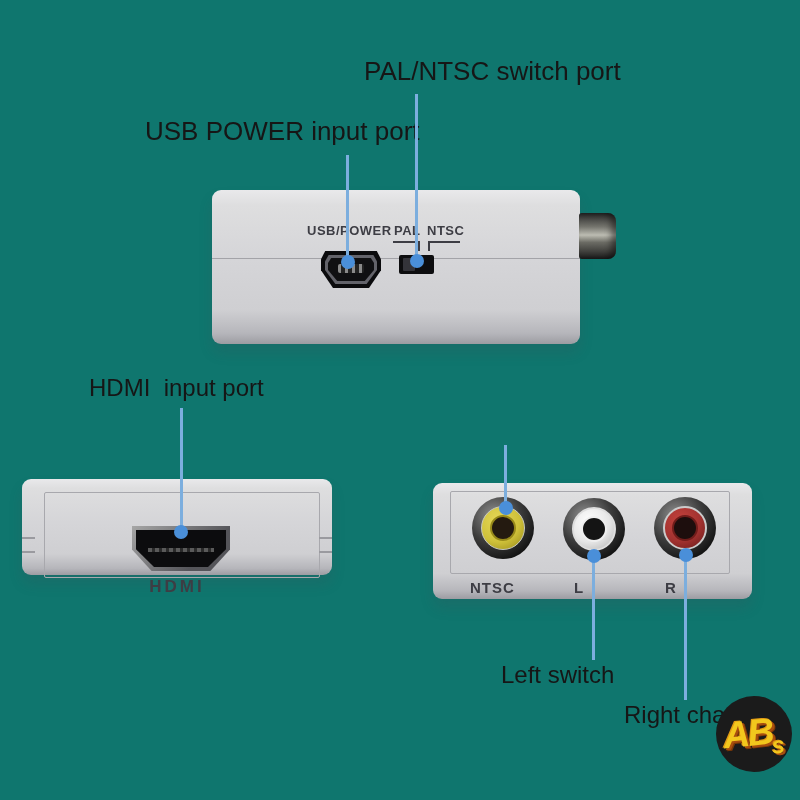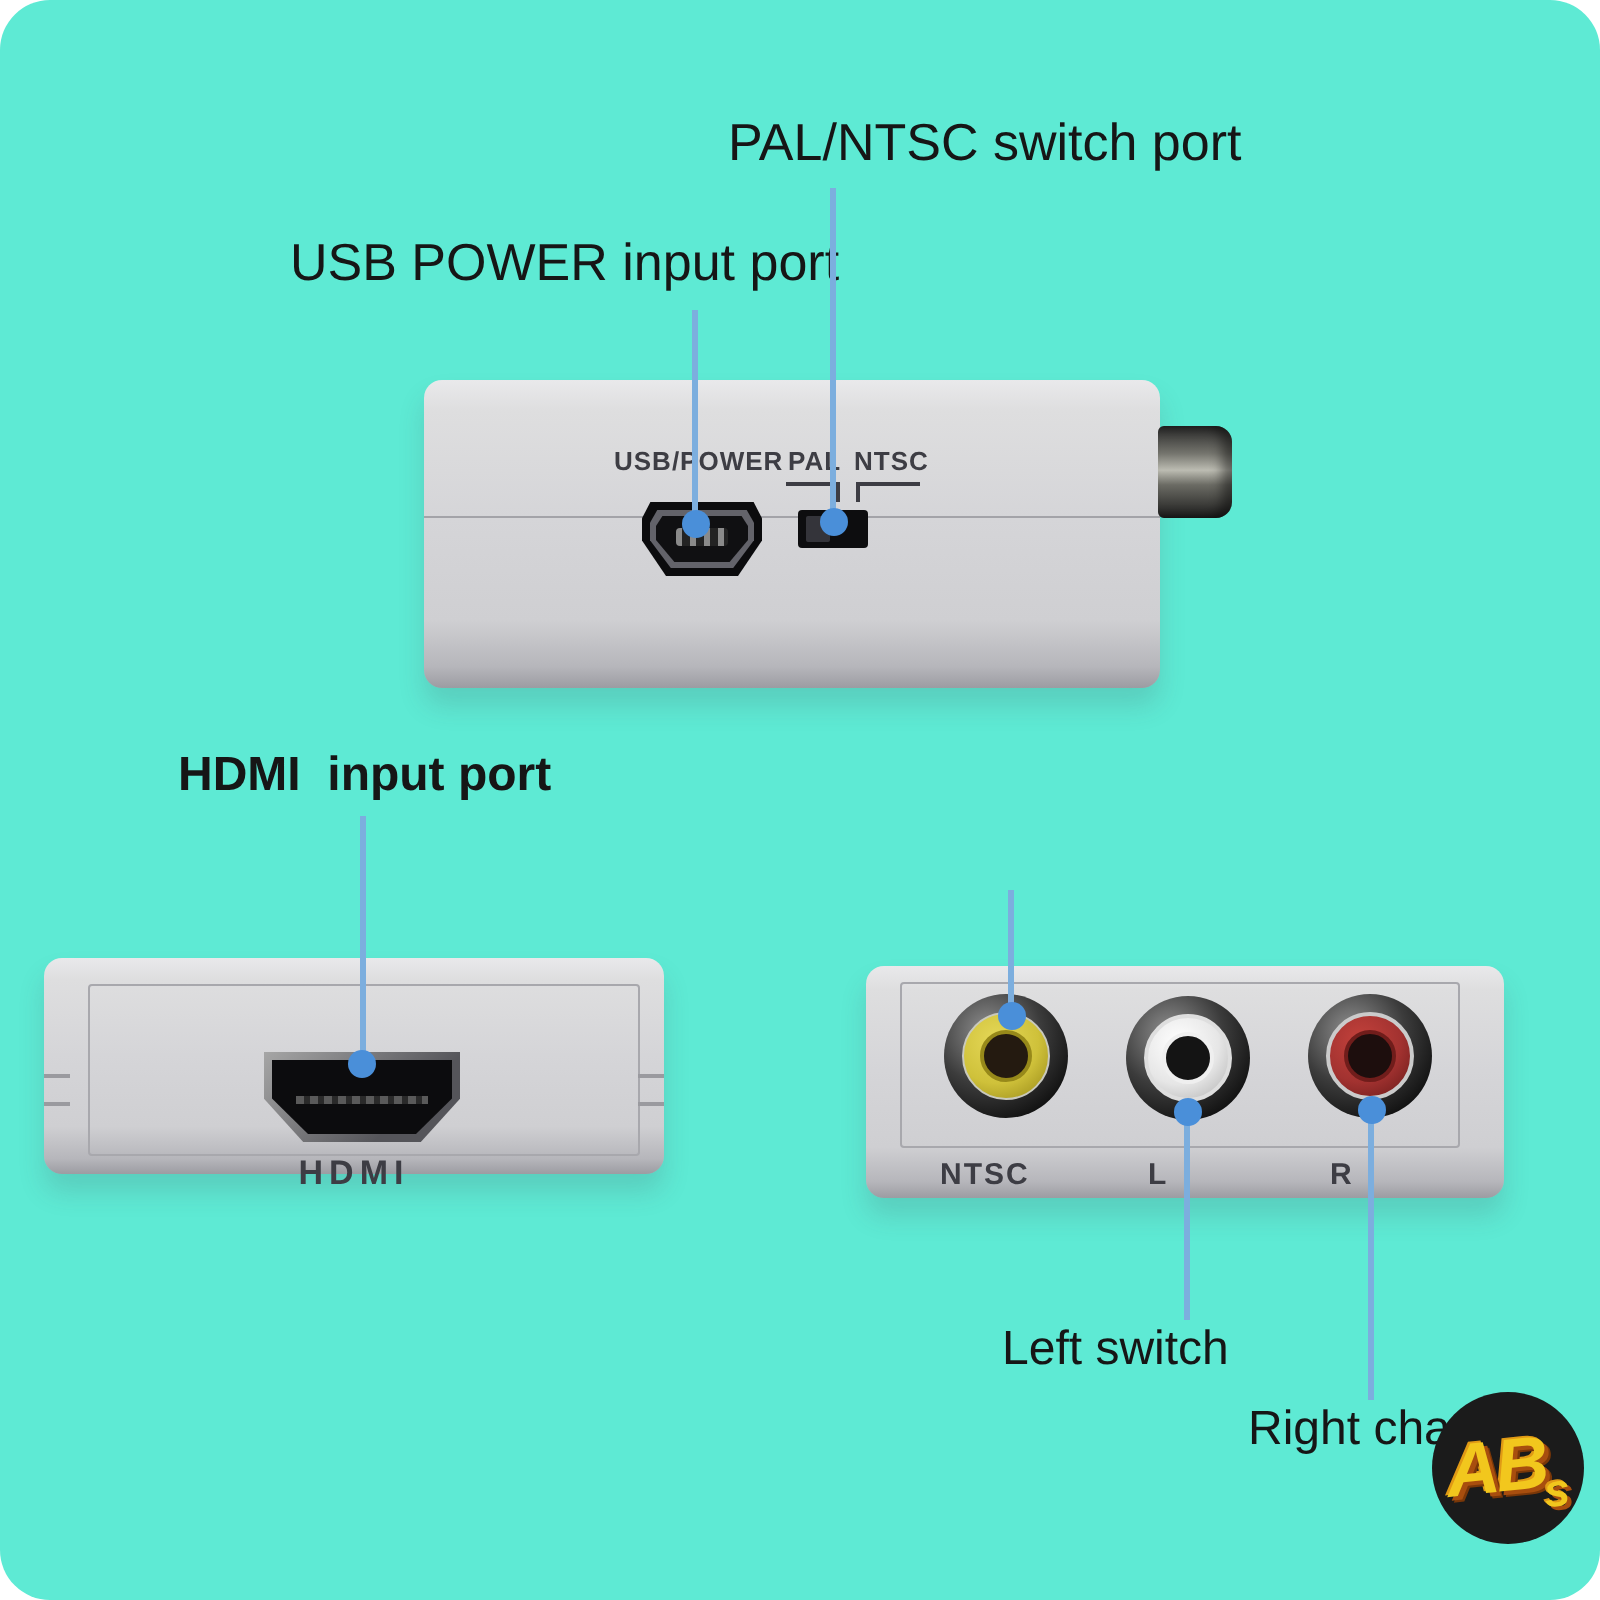--- a/index.html
+++ b/index.html
@@ -1,18 +1,18 @@
 <!DOCTYPE html>
 <html><head>
 <meta charset="utf-8">
 <style>
   html,body{margin:0;padding:0;background:#fff;}
   #canvas{
-    position:relative;width:800px;height:800px;background:#5eead4;overflow:hidden;
-    font-family:"Liberation Sans", sans-serif;color:#141414;border-radius:25px;
+    position:relative;width:800px;height:800px;background:#0f766e;overflow:hidden;
+    font-family:"Liberation Sans", sans-serif;color:#141414;
   }
   .label{position:absolute;white-space:pre;color:#161616;}
   .lbl-lg{font-size:26px;}
   .lbl-md{font-size:24px;}
   .lbl-cvbs{font-size:23px;}
   .leader{position:absolute;width:3px;background:#7caede;}
   .dot{position:absolute;width:14px;height:14px;border-radius:50%;background:#4a8fd9;}
   .device{
     position:absolute;border-radius:9px;
     background:linear-gradient(180deg,#e9e9eb 0%,#dededf 10%,#d5d5d8 45%,#cfcfd2 78%,#b6b6bb 93%,#9c9ca2 100%);
@@ -71,21 +71,21 @@
     text-shadow:2px 2px 0 #a84e0e,-1px -1px 0 #e09a15;}
   .overlay{z-index:20;}
 </style>
 </head>
 <body>
 
 <div id="canvas">
 
   <div class="label lbl-lg" style="left:364px;top:56px;">PAL/NTSC switch port</div>
   <div class="label lbl-lg" style="left:145px;top:116px;">USB POWER input port</div>
-  <div class="label lbl-md" style="left:89px;top:374px;font-weight:bold;">HDMI  input port</div>
+  <div class="label lbl-md" style="left:89px;top:374px;">HDMI  input port</div>
   <div class="label lbl-md" style="left:501px;top:661px;">Left switch</div>
   <div class="label lbl-md" style="left:624px;top:701px;">Right channel</div>
 
   <div class="device" style="left:212px;top:190px;width:368px;height:154px;">
     <div class="seam" style="top:68px;"></div>
     <div class="print print-sm" style="left:95px;top:33px;">USB/POWER</div>
     <div class="print print-sm" style="left:182px;top:33px;">PAL</div>
     <div class="print print-sm" style="left:215px;top:33px;">NTSC</div>
 
     <div class="mark" style="left:181px;top:51px;width:27px;height:2px;"></div>
@@ -99,21 +99,21 @@
       <div class="pins"></div>
     </div>
 
     <div class="switch">
       <div class="knob"></div>
     </div>
   </div>
 
   <div class="sidejack"></div>
 
-  <div class="device" style="left:22px;top:479px;width:310px;height:108px;">
+  <div class="device" style="left:22px;top:479px;width:310px;height:96px;">
     <div class="panel" style="left:22px;top:13px;width:274px;height:84px;"></div>
     <div class="mark" style="left:0px;top:58px;width:13px;height:2px;background:#9a9a9f;"></div>
     <div class="mark" style="left:0px;top:72px;width:13px;height:2px;background:#9a9a9f;"></div>
     <div class="mark" style="right:0px;top:58px;width:13px;height:2px;background:#9a9a9f;"></div>
     <div class="mark" style="right:0px;top:72px;width:13px;height:2px;background:#9a9a9f;"></div>
     <div class="hdmiport">
       <div class="inner"></div>
       <div class="slot"></div>
     </div>
     <div class="print" style="left:0;right:0;top:98px;text-align:center;font-size:17px;letter-spacing:3px;">HDMI</div>

